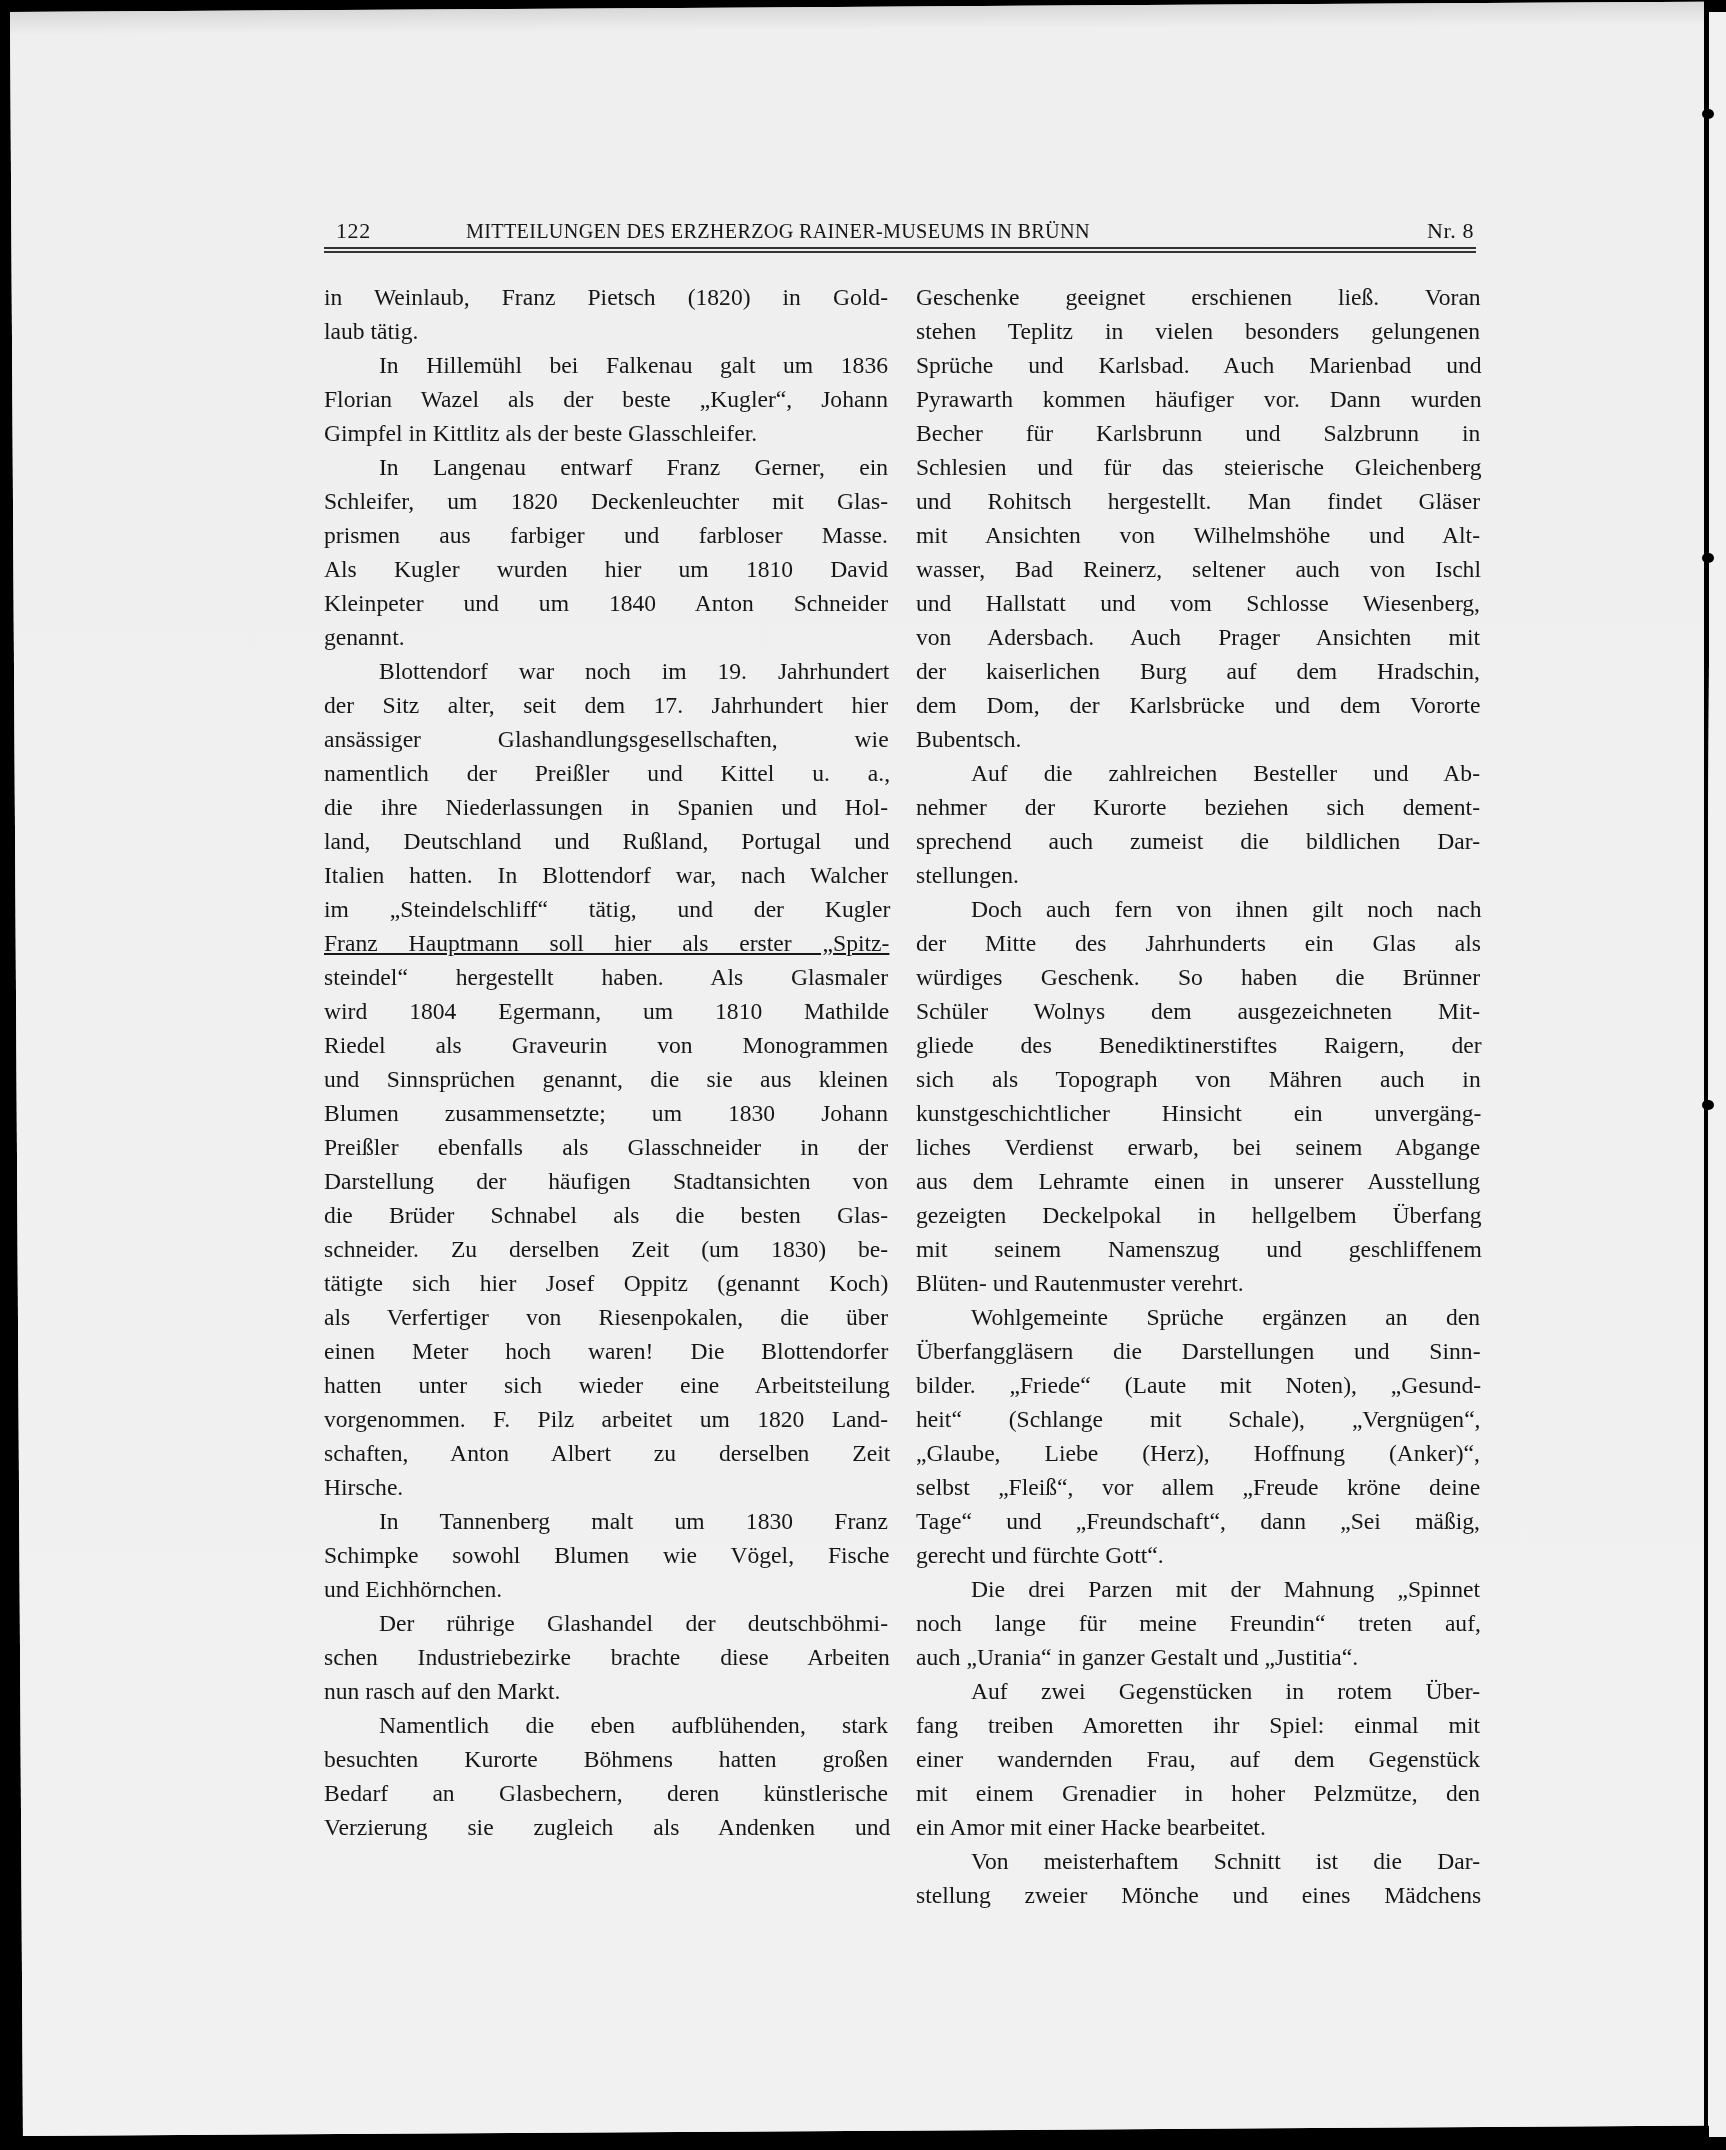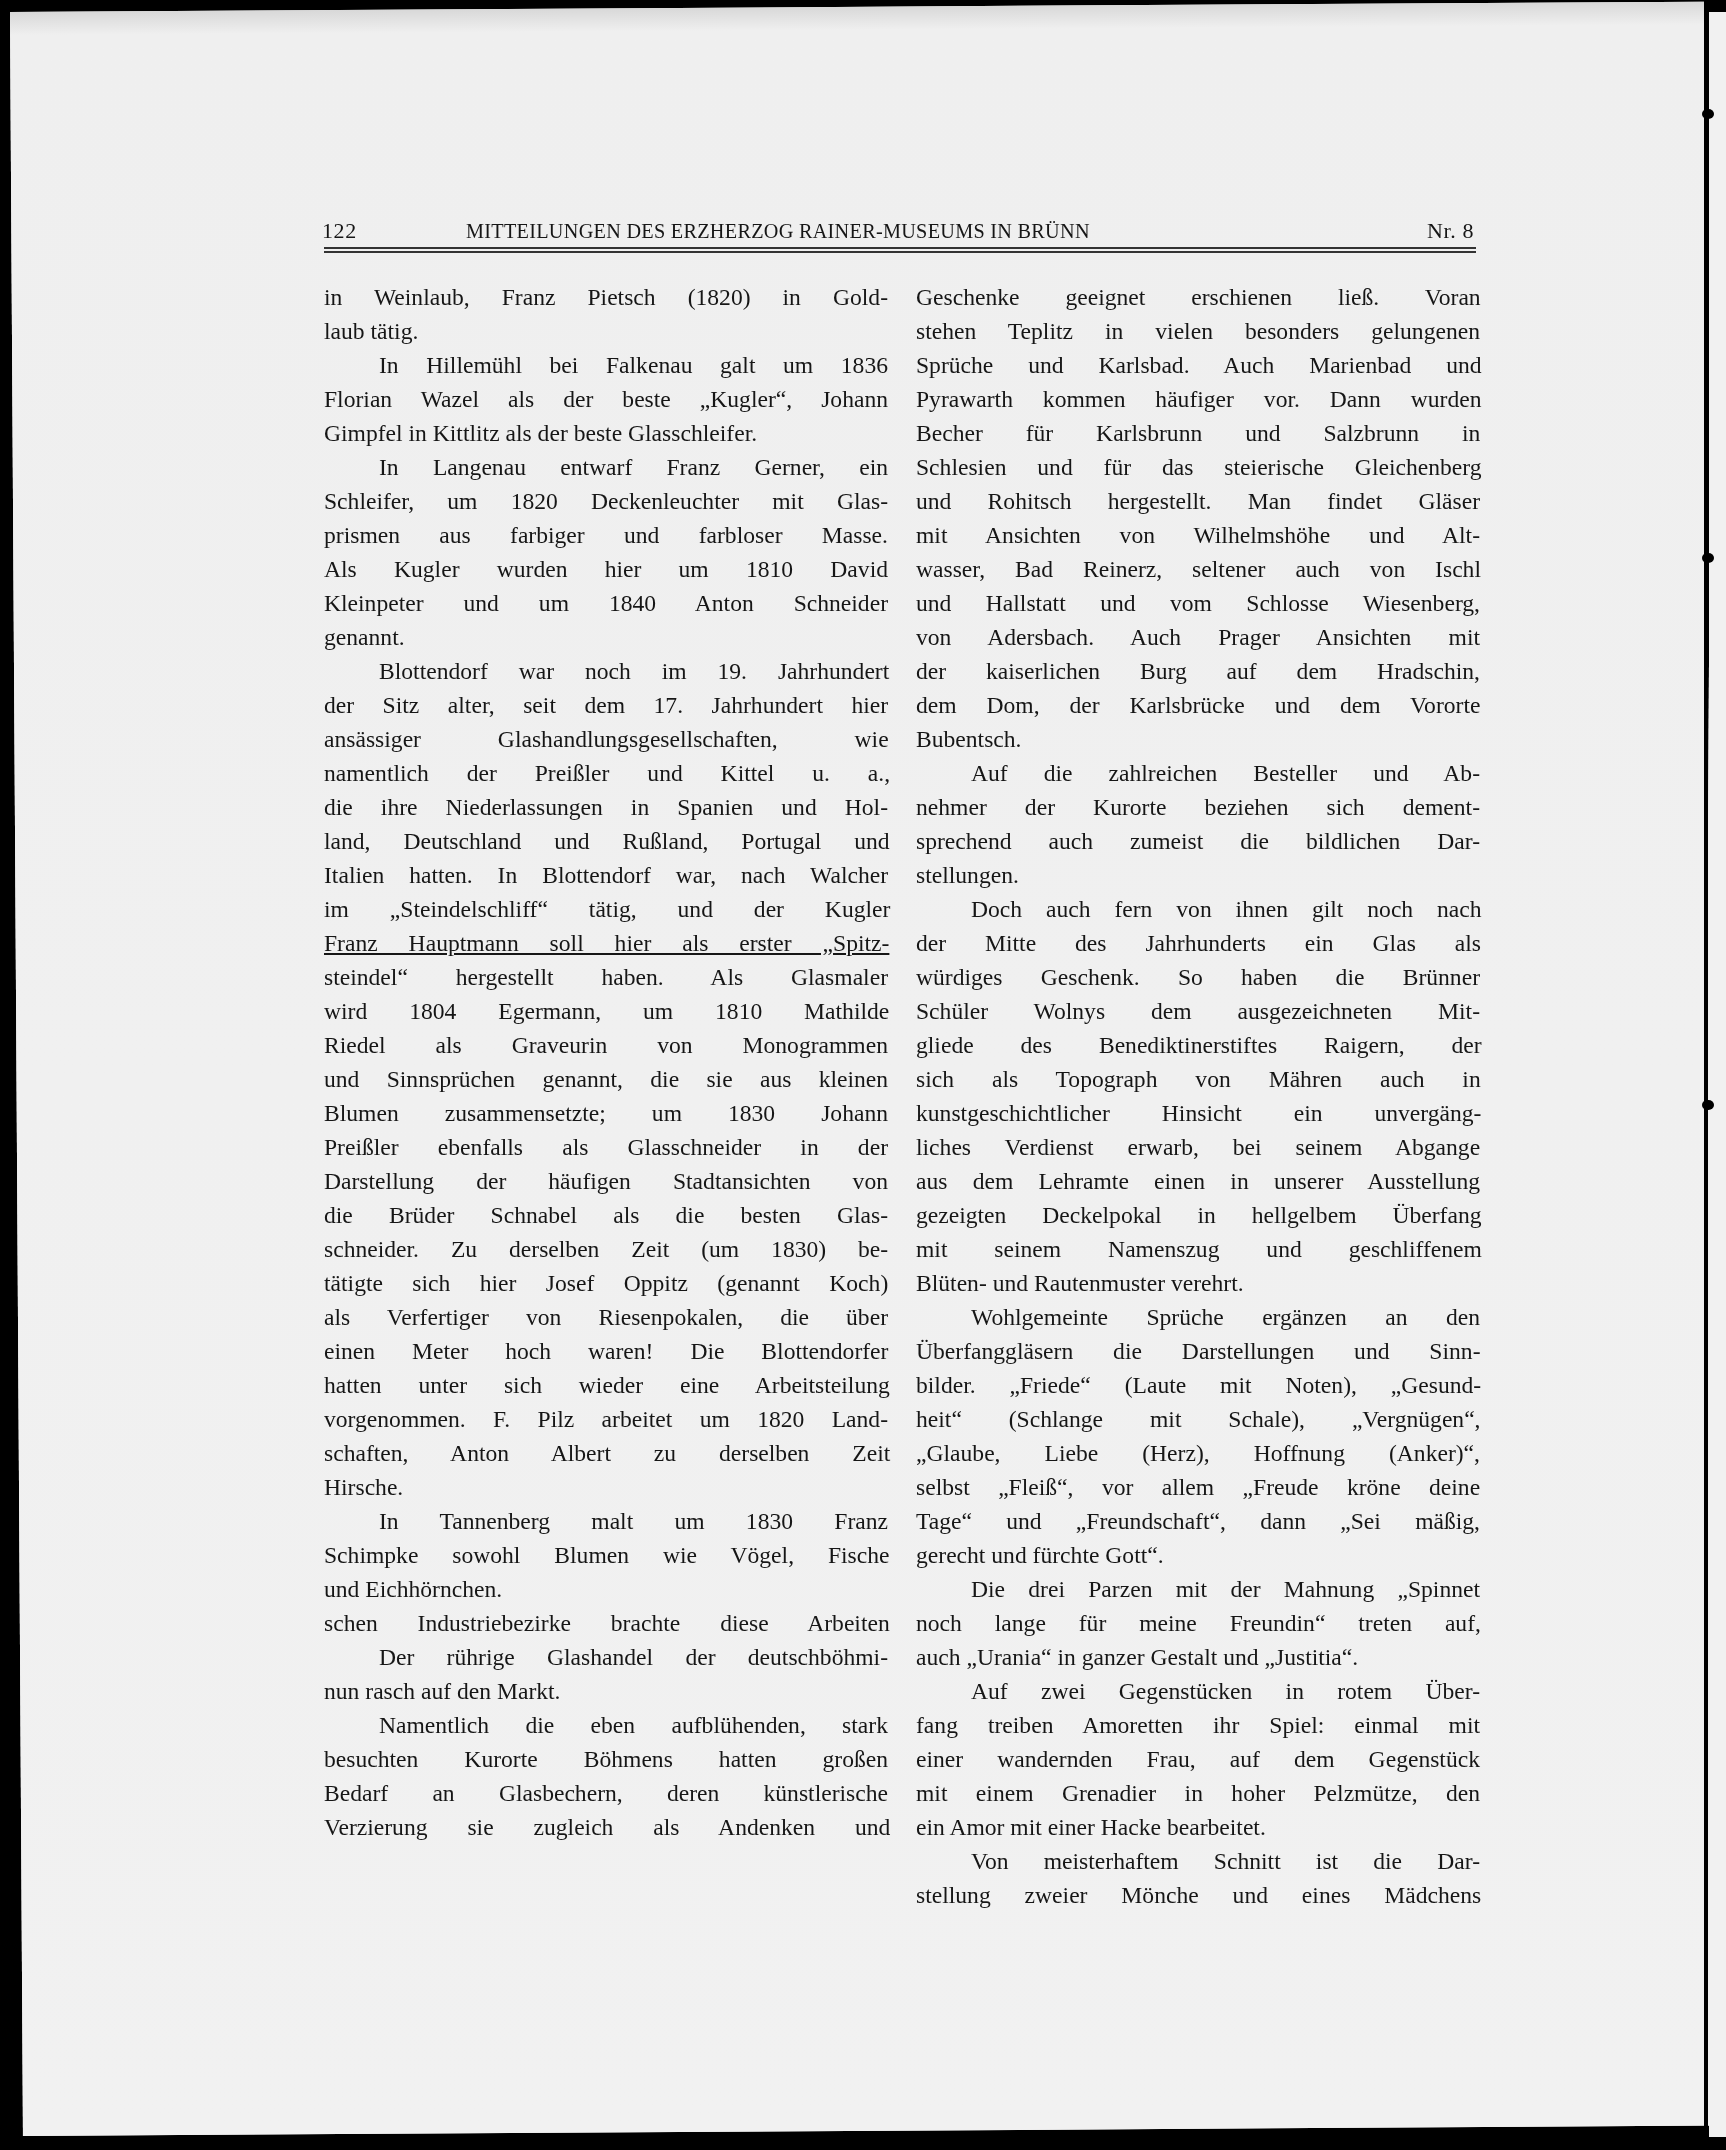--- a/index.html
+++ b/index.html
@@ -23,21 +23,21 @@
   .edge-strip {
     position: absolute; left: 1709px; top: 11.5px; width: 18px; height: 2125px; background: #f1f1f1;
   }
   .edge-mark {
     position: absolute; left: 1702px; width: 11.5px; height: 10.4px; background: #000; border-radius: 50%;
   }
   .header {
     position: absolute; left: 322px; top: 212px; width: 1152px; height: 35px;
     font-family: "Liberation Serif", serif; font-size: 22px; letter-spacing: 0.6px;
   }
-  .hdr-page { position: absolute; left: 0; top: 5.8px; }
+  .hdr-page { position: absolute; left: 14px; top: 5.8px; }
   .hdr-title { position: absolute; left: 144px; top: 5.8px; letter-spacing: 0.3px; transform: scaleX(0.92); transform-origin: 0 0; }
   .hdr-nr { position: absolute; right: 0; top: 5.8px; }
   .rule {
     position: absolute; left: 324px; width: 1152px; background: #333;
   }
   .rule.r1 { top: 247px; height: 2.3px; }
   .rule.r2 { top: 251px; height: 1.7px; }
   .col {
     position: absolute; top: 280px; width: 564px;
     font-size: 23.6px; line-height: 34px; text-align: justify;
@@ -99,22 +99,22 @@
     <span class="line" style="word-spacing: 23.5px;">tätigte sich hier Josef Oppitz (genannt Koch)</span>
     <span class="line" style="word-spacing: 31px;">als Verfertiger von Riesenpokalen, die über</span>
     <span class="line" style="word-spacing: 31px;">einen Meter hoch waren! Die Blottendorfer</span>
     <span class="line" style="word-spacing: 31px;">hatten unter sich wieder eine Arbeitsteilung</span>
     <span class="line" style="word-spacing: 21.4px;">vorgenommen. F. Pilz arbeitet um 1820 Land-</span>
     <span class="line" style="word-spacing: 37px;">schaften, Anton Albert zu derselben Zeit</span>
     <span class="line last">Hirsche.</span>
     <span class="line indent" style="word-spacing: 35px;">In Tannenberg malt um 1830 Franz</span>
     <span class="line" style="word-spacing: 28px;">Schimpke sowohl Blumen wie Vögel, Fische</span>
     <span class="line last">und Eichhörnchen.</span>
+    <span class="line indent" style="word-spacing: 26px;">Der rührige Glashandel der deutschböhmi-</span>
     <span class="line" style="word-spacing: 34px;">schen Industriebezirke brachte diese Arbeiten</span>
-    <span class="line indent" style="word-spacing: 26px;">Der rührige Glashandel der deutschböhmi-</span>
     <span class="line last">nun rasch auf den Markt.</span>
     <span class="line indent" style="word-spacing: 30px;">Namentlich die eben aufblühenden, stark</span>
     <span class="line" style="word-spacing: 40px;">besuchten Kurorte Böhmens hatten großen</span>
     <span class="line" style="word-spacing: 38px;">Bedarf an Glasbechern, deren künstlerische</span>
     <span class="line" style="word-spacing: 34px;">Verzierung sie zugleich als Andenken und</span>
   </div>
 <div class="col right" id="col-right">
     <span class="line" style="word-spacing: 40px;">Geschenke geeignet erschienen ließ. Voran</span>
     <span class="line" style="word-spacing: 26px;">stehen Teplitz in vielen besonders gelungenen</span>
     <span class="line" style="word-spacing: 29px;">Sprüche und Karlsbad. Auch Marienbad und</span>

